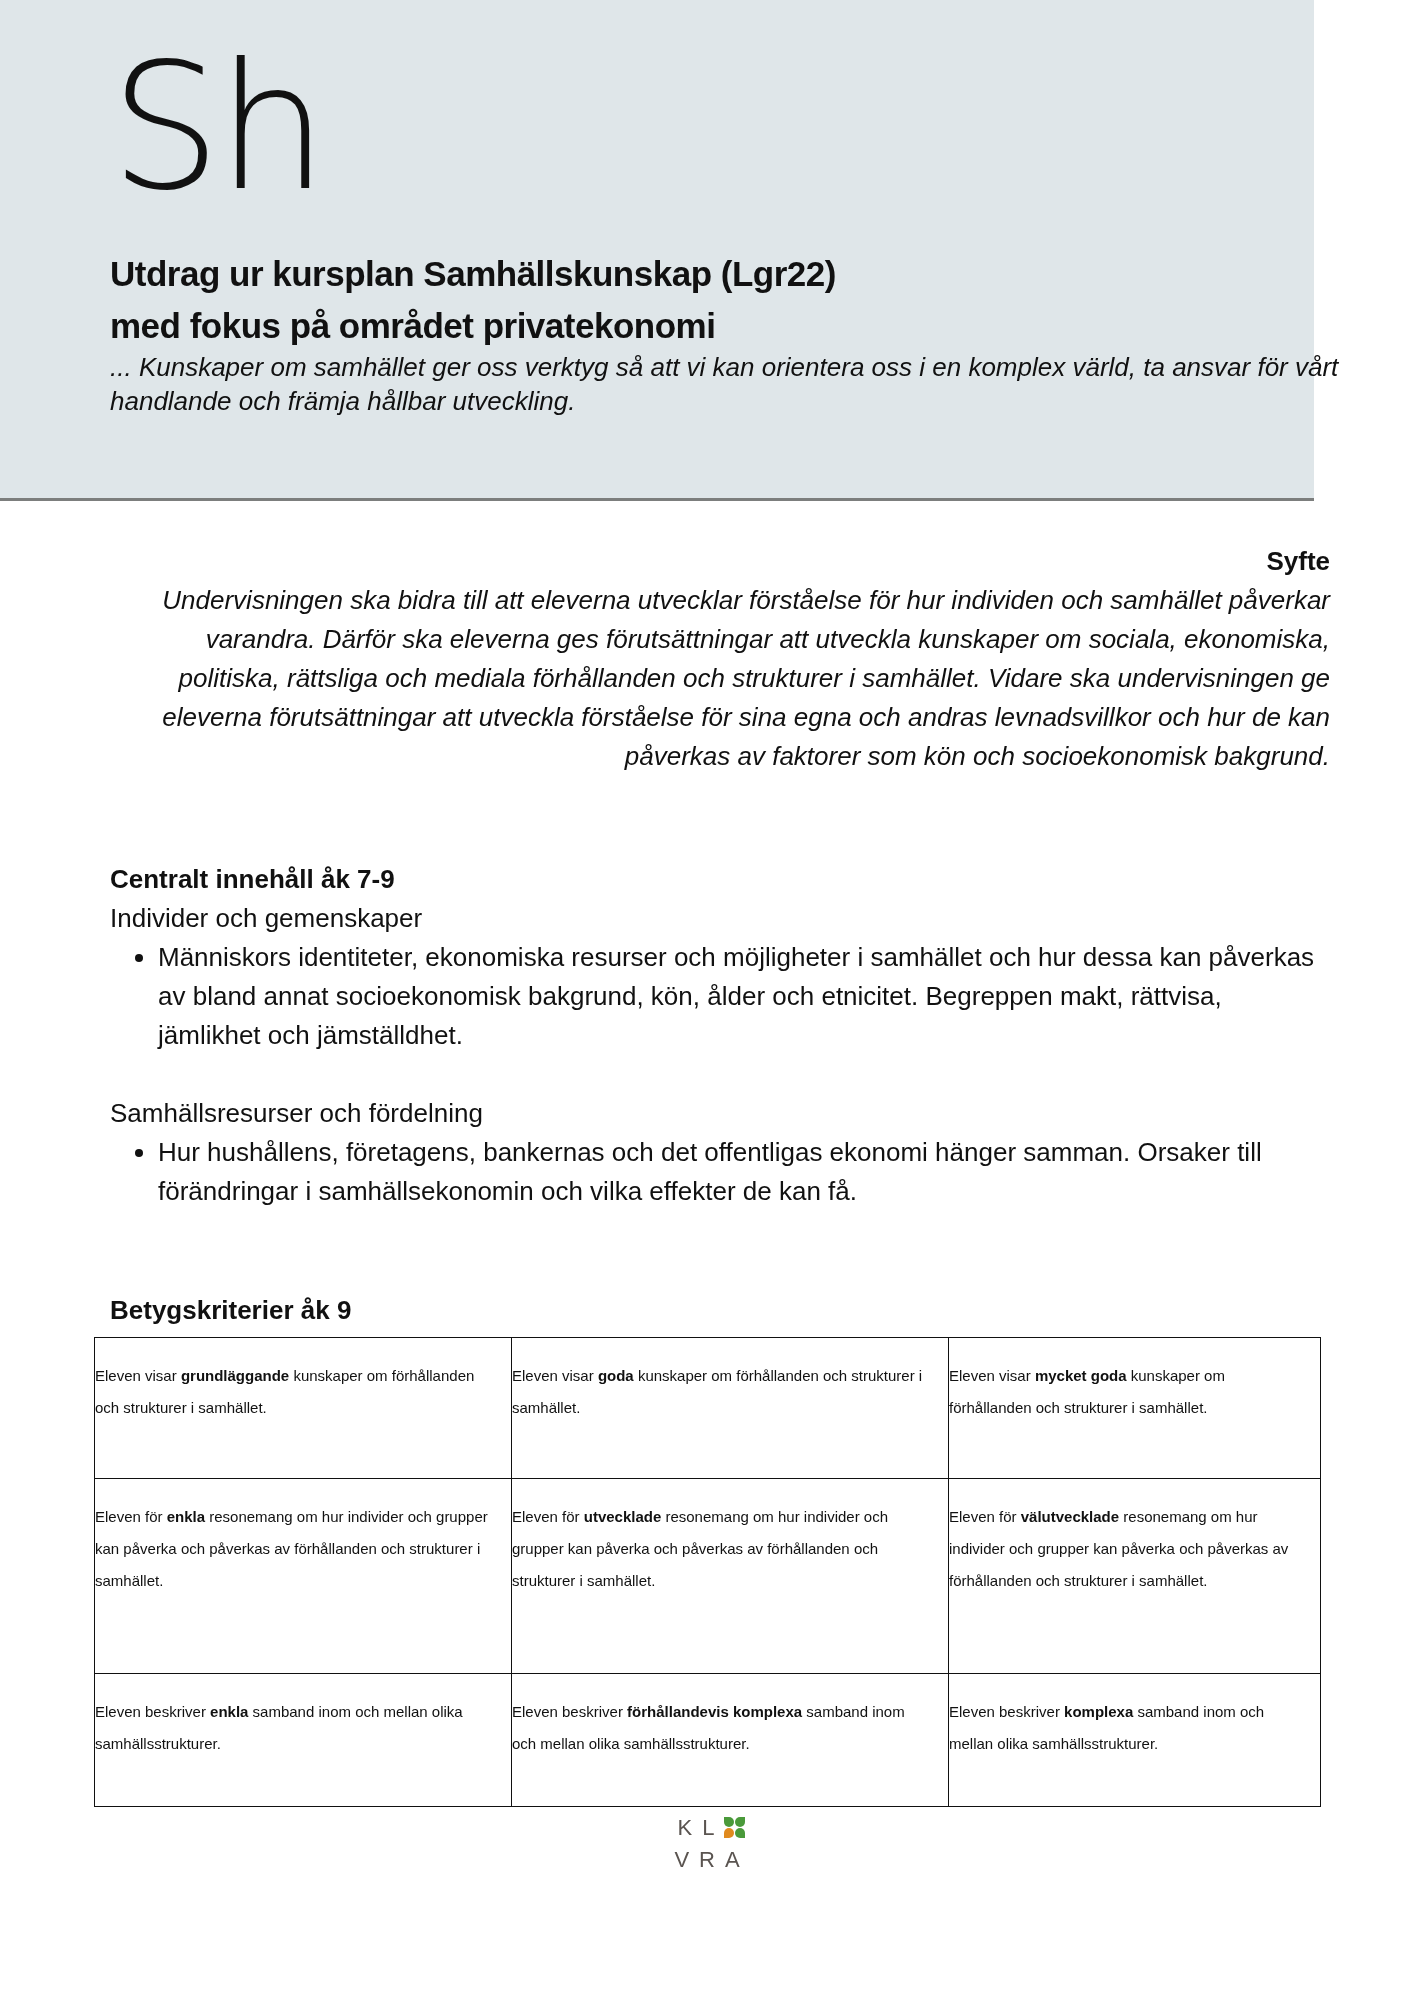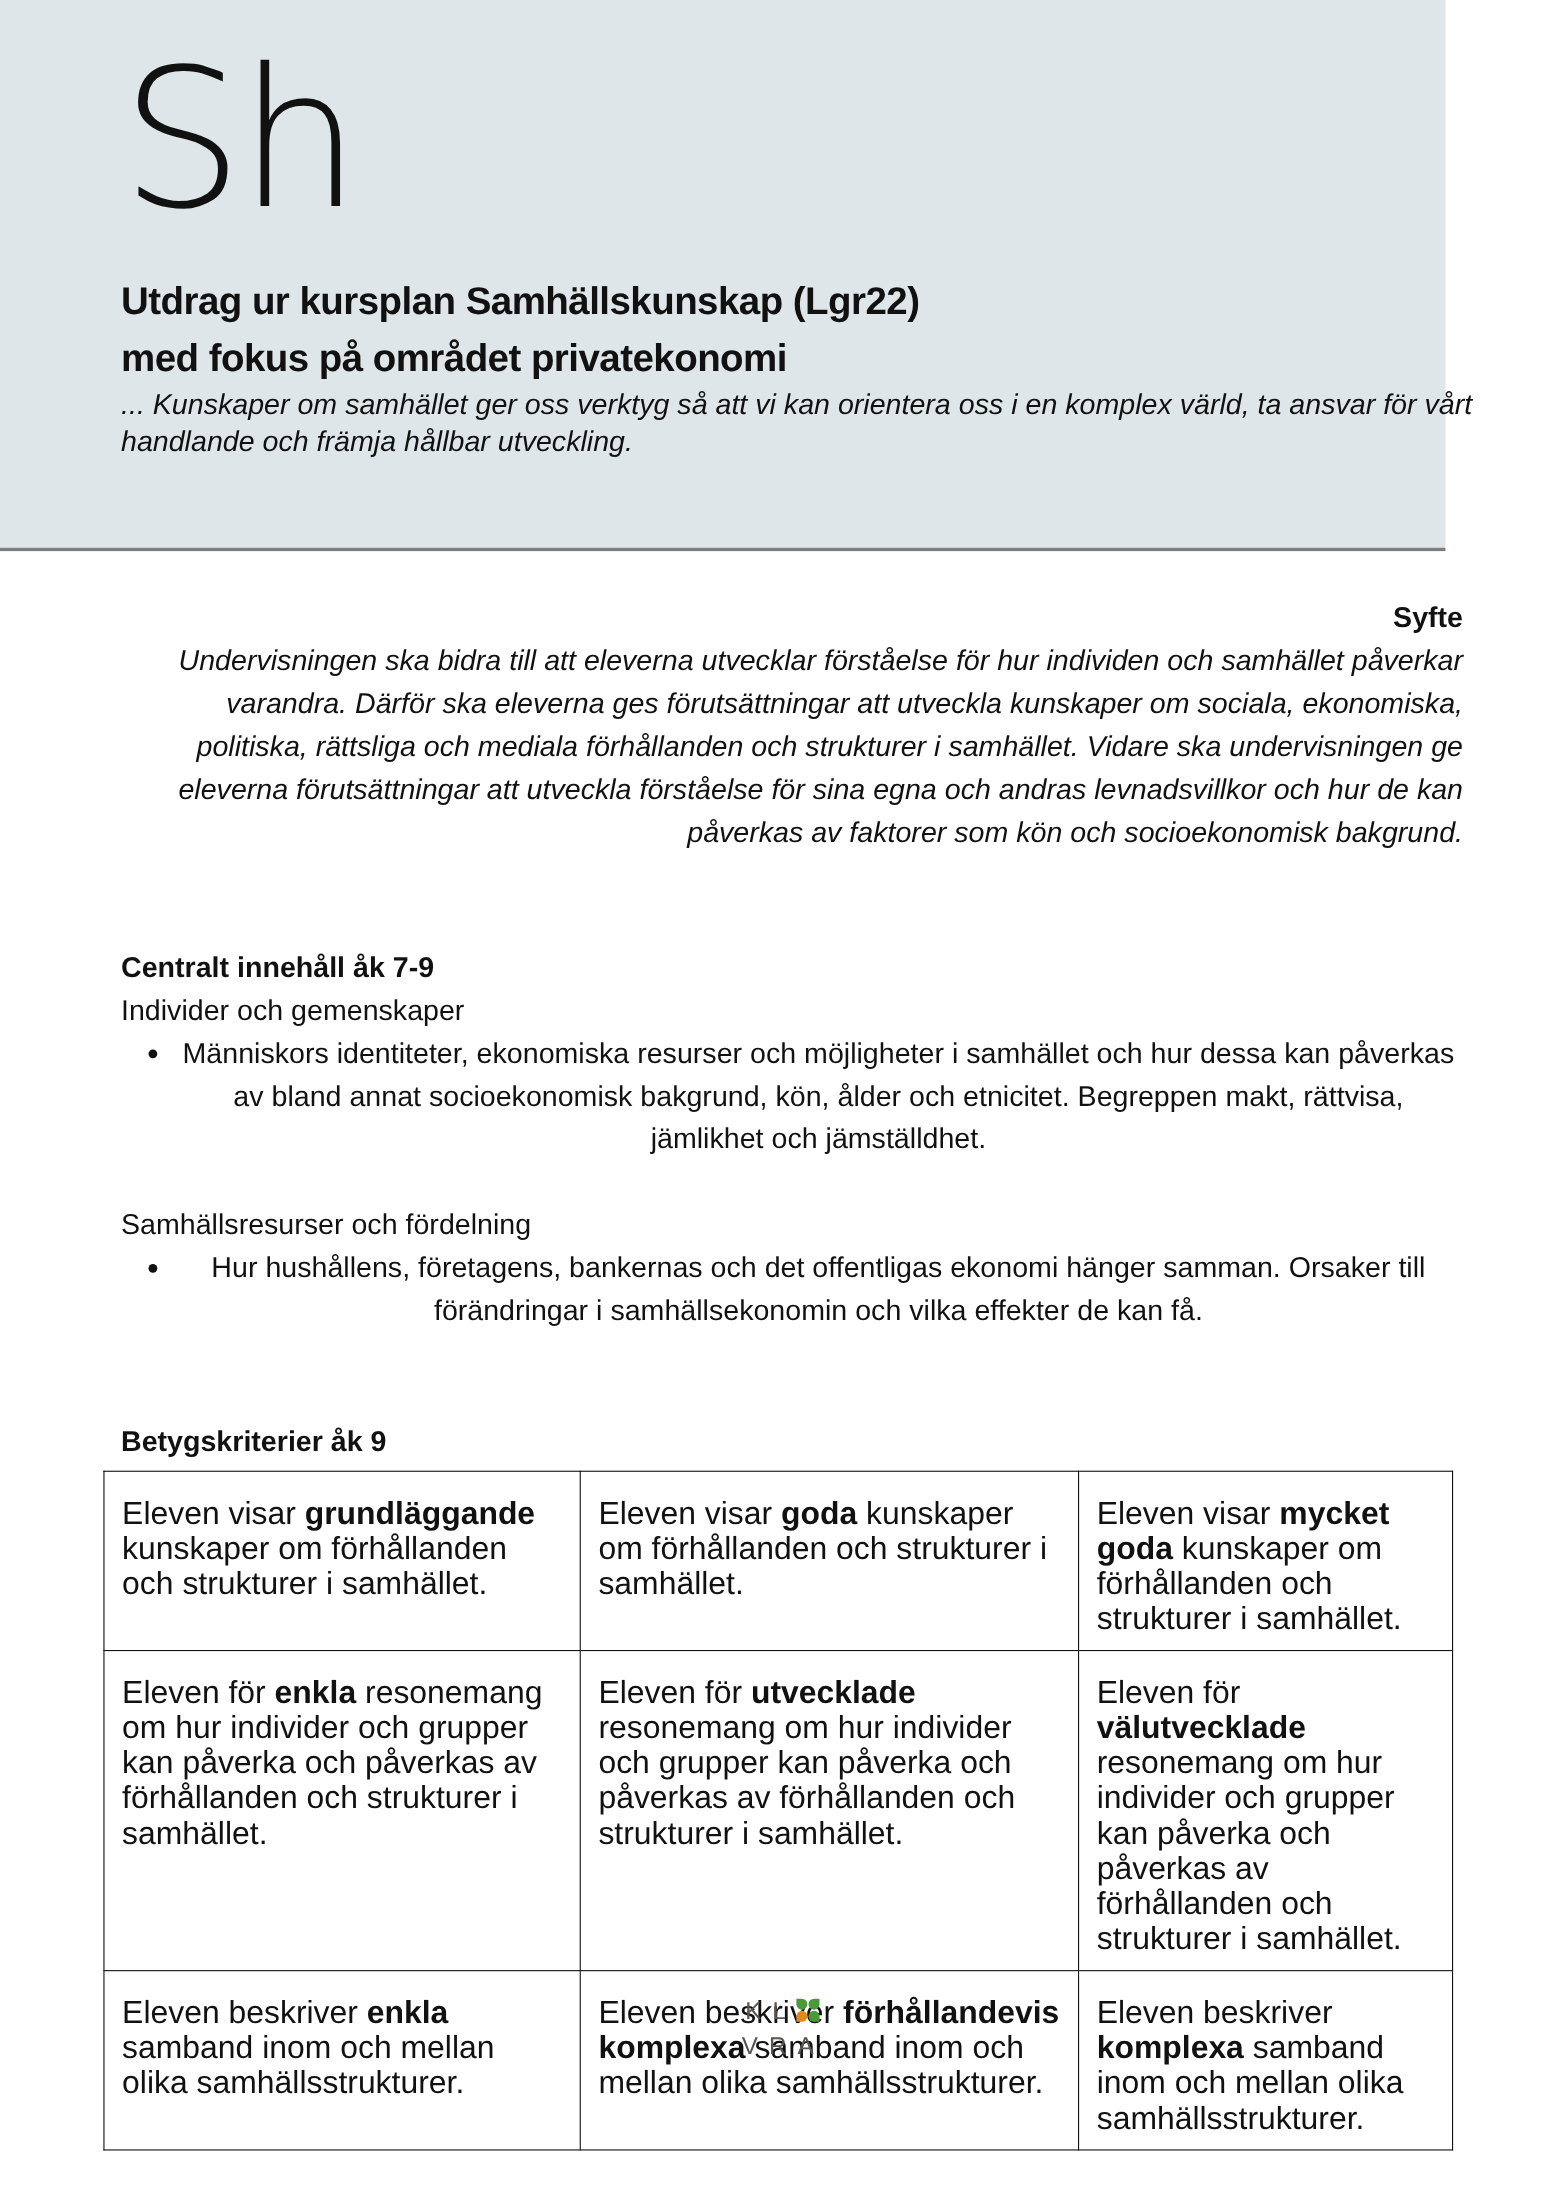--- a/index.html
+++ b/index.html
@@ -10,23 +10,23 @@
   .big { position:absolute; left:110px; top:40px; font-size:175px; font-weight:300; letter-spacing:-4px;
          font-family:"DejaVu Sans", sans-serif; line-height:1; }
   .title { position:absolute; left:110px; top:248px; font-size:35px; font-weight:bold; line-height:52px;
            letter-spacing:-0.5px; }
   .quote { position:absolute; left:110px; top:350px; width:1240px; font-size:26px; font-style:italic;
            line-height:34px; }
   .sec { position:absolute; left:110px; width:1220px; font-size:26px; line-height:39px; }
   .h { font-weight:bold; font-size:26px; }
   .ital { font-style:italic; }
   ul { margin:0; padding-left:48px; }
-  li { padding-left:0;text-align:center; }
+  li { padding-left:0; }
   table { position:absolute; left:94px; top:1337px; width:1227px; border-collapse:collapse; }
-  td { border:1.5px solid #111; vertical-align:top; padding:22px 16px 12px 16px; font-size:29px;
+  td { border:1.5px solid #111; vertical-align:top; padding:22px 16px 12px 0; font-size:15px;
        line-height:32px;margin-left:44px; }
   td.c1 { width:400px; } td.c2 { width:420px; }
   .logo { position:absolute; left:672px; top:1812px; width:80px; text-align:center; font-family:"Liberation Sans", sans-serif; color:#5a5450; font-size:22px; letter-spacing:10px; line-height:32px; }
   .clover { display:inline-block; width:22px; height:22px; position:relative; vertical-align:-2px; }
   .clover span { position:absolute; width:10px; height:10px; background:#4a9a3a; border-radius:50% 50% 50% 0; }
 </style>
 </head>
 <body>
 
 <div class="header">

